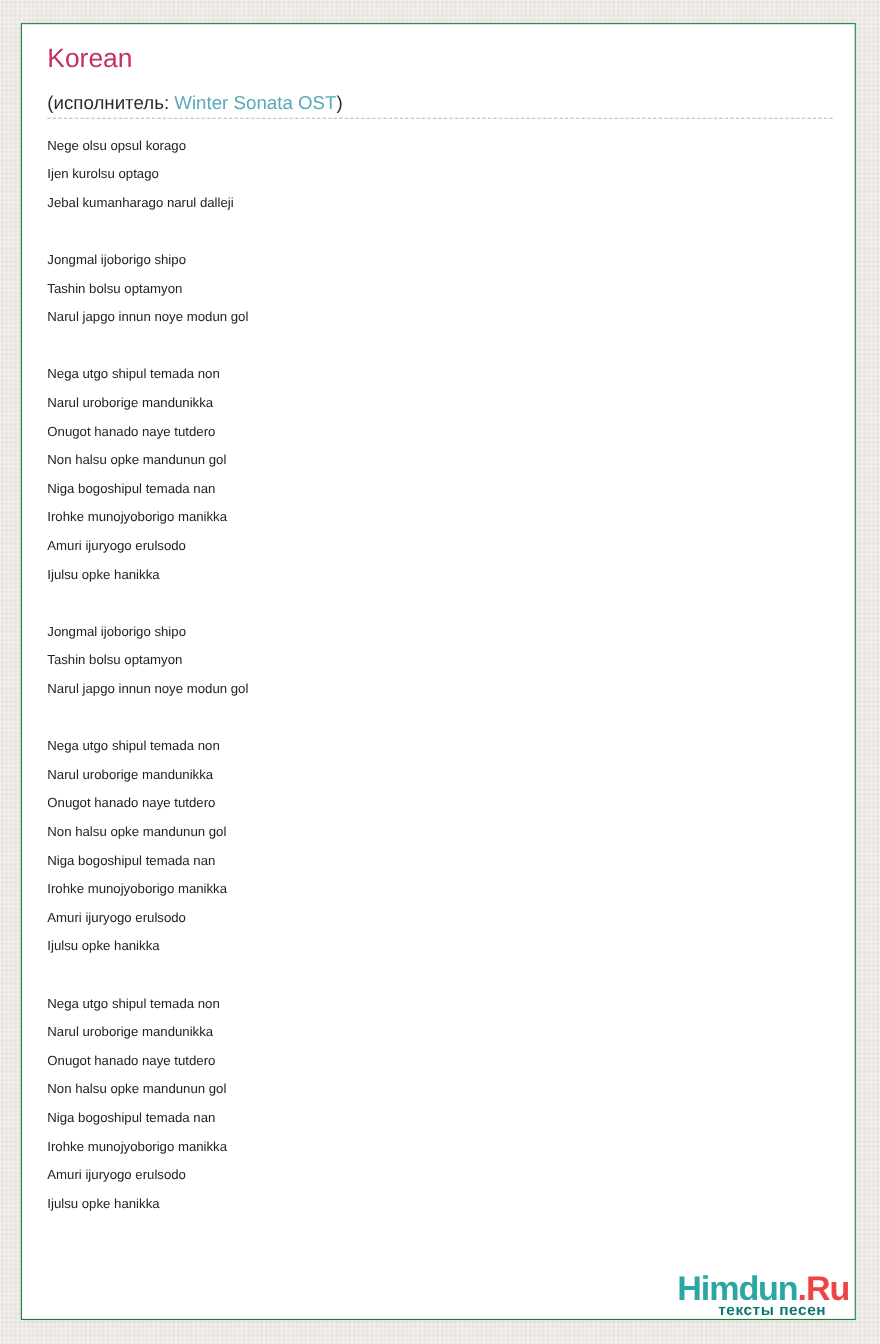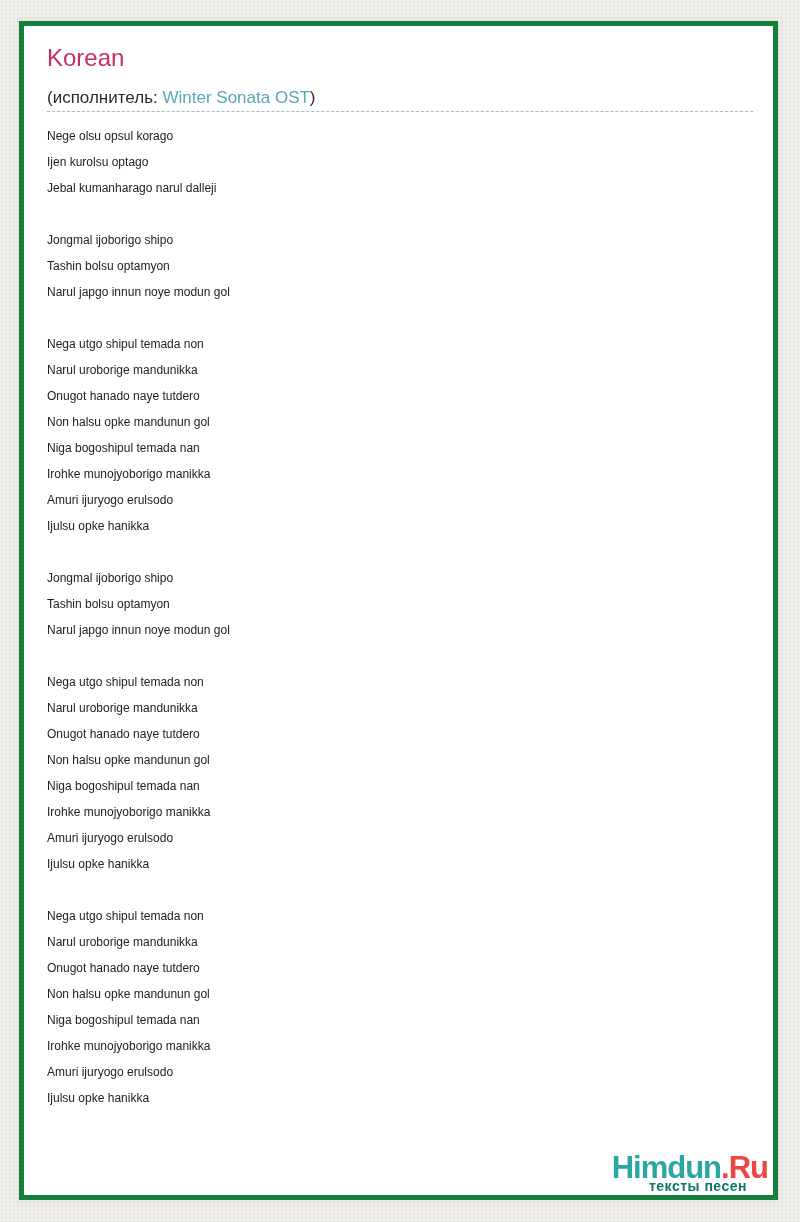--- a/index.html
+++ b/index.html
@@ -14,21 +14,21 @@
     background-image: radial-gradient(#e4e0db 1px, rgba(0,0,0,0) 1.2px);
     background-size: 4px 4px;
     overflow: hidden;
   }
   .card {
     position: relative;
     box-sizing: border-box;
     margin: 21px 22px 0 19px;
     min-height: 1179px;
     background: #ffffff;
-    border: 5px solid #15803d;
+    border: 1px solid #15803d;
     box-shadow: 0 0 5px rgba(120,110,100,0.10);
     padding: 18px 20px 0 23px;
   }
   .header {
     border-bottom: 1px dashed #a5bac8;
     padding-bottom: 3px;
   }
   .song-title {
     margin: 0;
     font-size: 24px;

